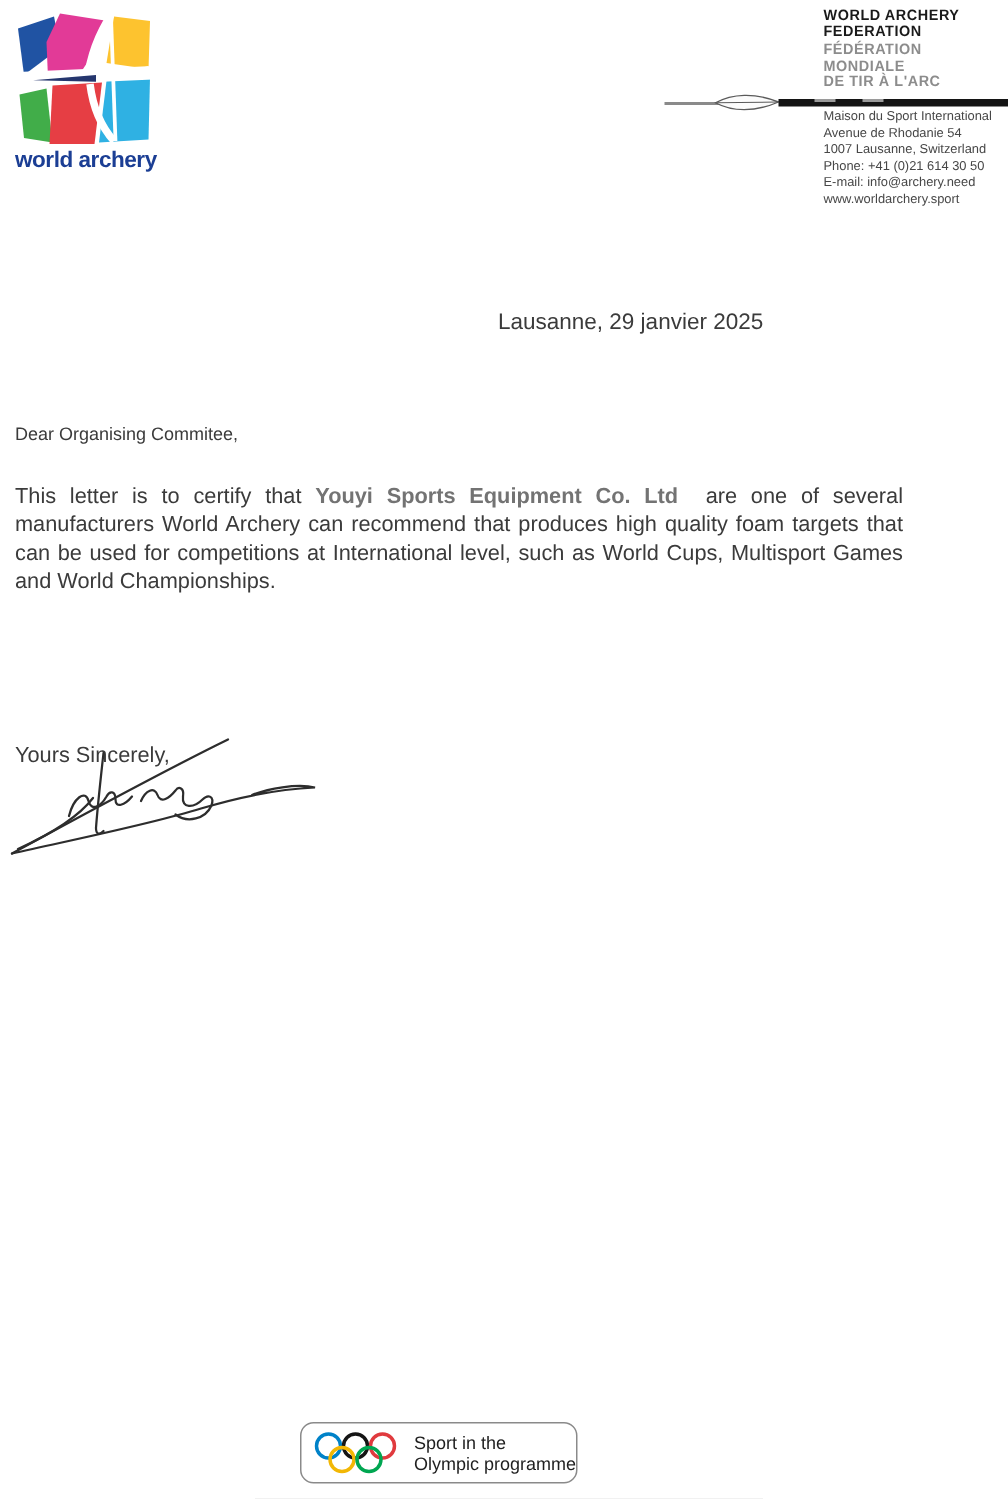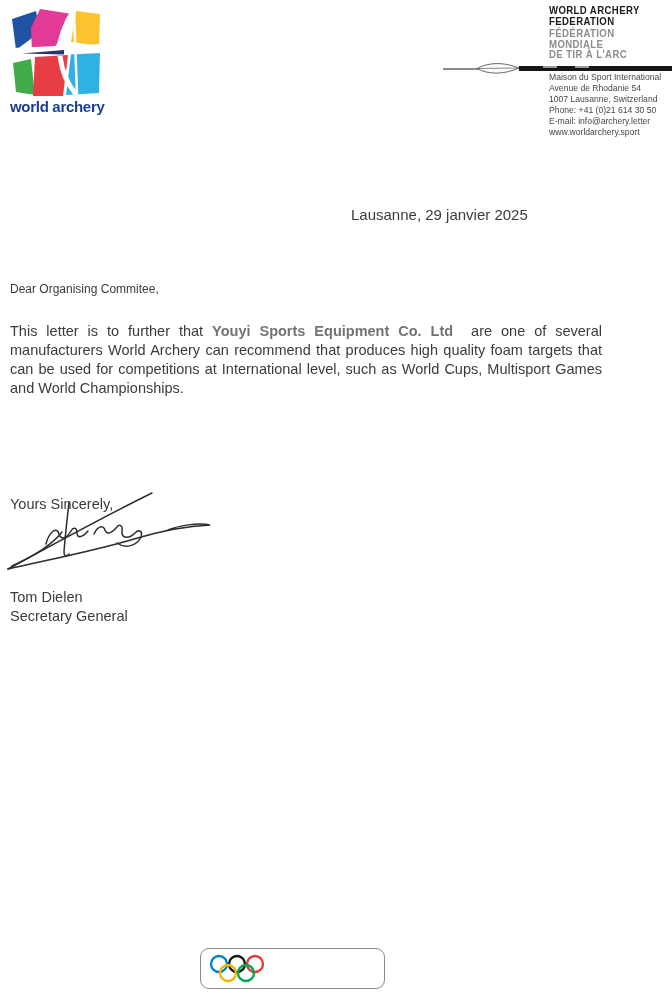--- a/index.html
+++ b/index.html
@@ -43,21 +43,21 @@
   .notch-2 { left: 56px; width: 14px; }
 
   
   .address-block {
     position: absolute; left: 549px; top: 72px;
     font-size: 8.6px; line-height: 10.9px; color: #474747;
     white-space: nowrap;
   }
 
   
-  .date-line { position: absolute; left: 351px; top: 206px; font-size: 15px; }
+  .date-line { position: absolute; left: 332px; top: 206px; font-size: 15px; }
   .salutation { position: absolute; left: 10px; top: 280px; font-size: 12px; line-height: 19px; }
   .para-1 {
     position: absolute; left: 10px; top: 322px; width: 592px;
     font-size: 14.5px; line-height: 19px;
     text-align: justify; white-space: pre-wrap;
   }
   .para-1 b { color: #737373; }
   .para-2 { position: absolute; left: 10px; top: 412px; width: 592px; font-size: 14.5px; line-height: 19px; }
   .closing { position: absolute; left: 10px; top: 454px; font-size: 14.5px; line-height: 19px; margin-top: 41px; }
 
@@ -122,50 +122,50 @@
       <div class="shaft-notch notch-1"></div>
       <div class="shaft-notch notch-2"></div>
     </div>
   </div>
 
   <div class="address-block">
     <div>Maison du Sport International</div>
     <div>Avenue de Rhodanie 54</div>
     <div>1007 Lausanne, Switzerland</div>
     <div>Phone: +41 (0)21 614 30 50</div>
-    <div>E-mail: info@archery.letter</div>
+    <div>E-mail: info@archery.need</div>
     <div>www.worldarchery.sport</div>
   </div>
 
   <div class="date-line">Lausanne, 29 janvier 2025</div>
 
   <p class="salutation">Dear Organising Commitee,</p>
 
-  <p class="para-1"><span>This letter is to further that </span><b>Youyi Sports Equipment Co. Ltd</b><span>  are one of several manufacturers World Archery can recommend that produces high quality foam targets that can be used for competitions at International level, such as World Cups, Multisport Games and World Championships.</span></p>
+  <p class="para-1"><span>This letter is to certify that </span><b>Youyi Sports Equipment Co. Ltd</b><span>  are one of several manufacturers World Archery can recommend that produces high quality foam targets that can be used for competitions at International level, such as World Cups, Multisport Games and World Championships.</span></p>
 
 
   <p class="closing">Yours Sincerely,</p>
 
   <svg class="signature" viewBox="0 0 215 92">
     <path d="M6,87 C50,63 105,33 150,11"></path>
     <path d="M6,87 C55,76 100,67 132,57 C162,48 185,44 208,43 C196,40 176,44 166,48"></path>
     <path d="M10,84 C32,74 50,63 60,50"></path>
     <path d="M67,20 C65,38 63,56 62,70 C62,74 64,75 67,72"></path>
     <path d="M44,62 C47,50 55,44 57,52 C59,59 65,56 69,49 C71,45 75,45 75,51 C75,57 81,55 86,49"></path>
     <path d="M92,52 C95,45 101,42 103,48 C105,54 111,50 115,45 C117,42 121,43 120,49 C119,57 127,57 133,51 C137,47 141,49 139,55 C135,64 123,67 115,61"></path>
   </svg>
 
-  <div class="signer-block">
-    <div>Tom Dielen</div>
-    <div>Secretary General</div>
-  </div>
 
   <div class="olympic-box">
     <svg class="rings-svg" viewBox="0 0 58 34">
       <circle cx="10" cy="12" r="8" stroke="#0082c8"></circle>
       <circle cx="28" cy="12" r="8" stroke="#151515"></circle>
       <circle cx="46" cy="12" r="8" stroke="#e03a3e"></circle>
       <circle cx="19" cy="21" r="8" stroke="#f2b705"></circle>
       <circle cx="37" cy="21" r="8" stroke="#00a651"></circle>
     </svg>
+    <div class="olympic-label">
+      <div>Sport in the</div>
+      <div>Olympic programme</div>
+    </div>
   </div>
 
 </div>
 
 </body></html>

